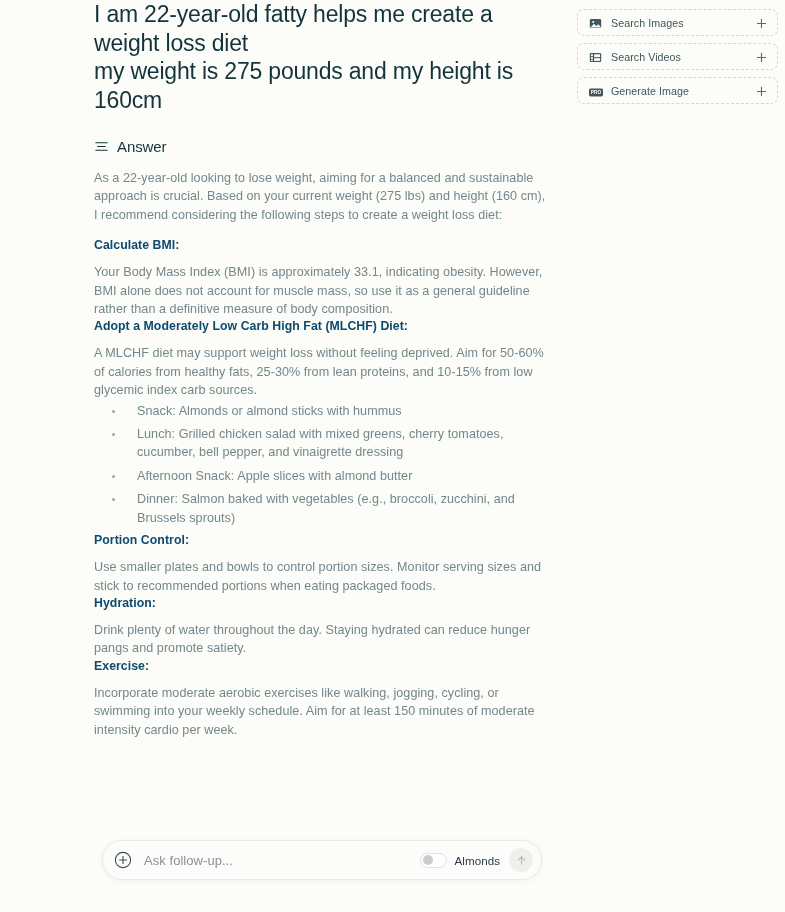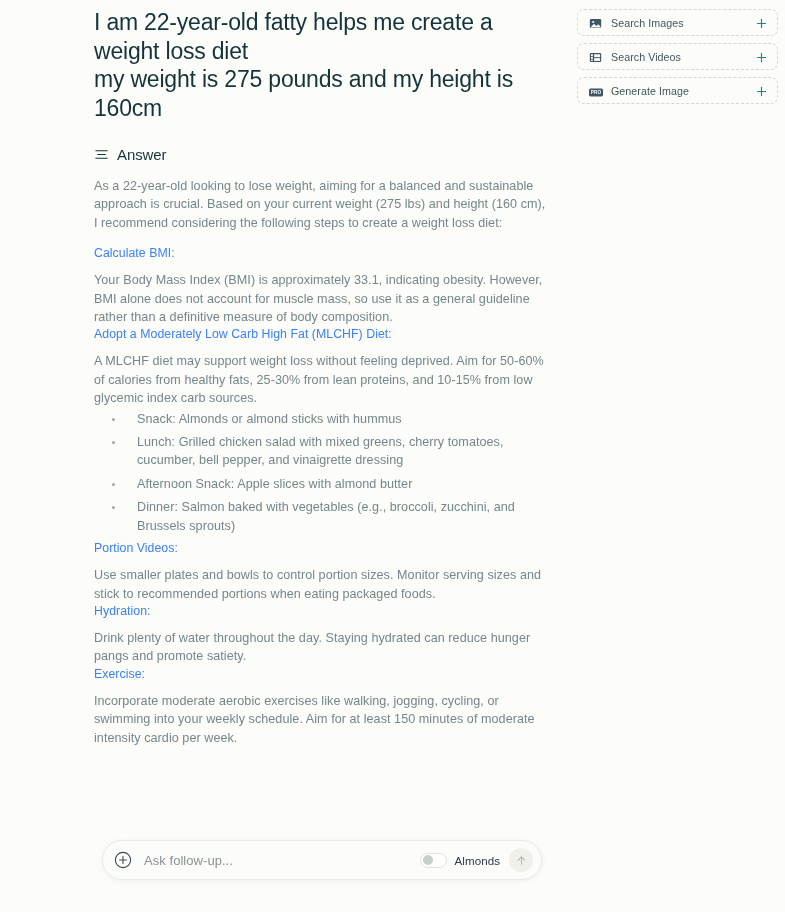--- a/index.html
+++ b/index.html
@@ -16,21 +16,21 @@
     position: relative;
     width: 785px;
     height: 912px;
     background: #FCFCF9;
   }
 
   
   .main-col {
     position: absolute;
     left: 94px;
-    top: 8px;
+    top: 0;
     width: 452px;
   }
 
   .query-title {
     font-size: 23px;
     line-height: 28.5px;
     color: #13343B;
     font-weight: 400;
     letter-spacing: -0.2px;
     padding-top: 0px;
@@ -60,22 +60,22 @@
     font-size: 12.6px;
     line-height: 18.4px;
     color: #74878C;
     margin-bottom: 13px;
     letter-spacing: 0.05px;
   }
 
   .sec-head {
     font-size: 12.3px;
     line-height: 17px;
-    color: #3b82f6;
-    font-weight: normal;
+    color: #0c4a6e;
+    font-weight: bold;
     margin-bottom: 9px;
     letter-spacing: 0.05px;
   }
 
   .sec-body {
     font-size: 12.6px;
     line-height: 18.4px;
     color: #74878C;
     letter-spacing: 0.05px;
   }
@@ -239,21 +239,21 @@
     <div class="sec-head">Adopt a Moderately Low Carb High Fat (MLCHF) Diet:</div>
     <div class="sec-body">A MLCHF diet may support weight loss without feeling deprived. Aim for 50-60% of calories from healthy fats, 25-30% from lean proteins, and 10-15% from low glycemic index carb sources.</div>
 
     <ul class="menu-list">
       <li>Snack: Almonds or almond sticks with hummus</li>
       <li>Lunch: Grilled chicken salad with mixed greens, cherry tomatoes, cucumber, bell pepper, and vinaigrette dressing</li>
       <li>Afternoon Snack: Apple slices with almond butter</li>
       <li>Dinner: Salmon baked with vegetables (e.g., broccoli, zucchini, and Brussels sprouts)</li>
     </ul>
 
-    <div class="sec-head">Portion Videos:</div>
+    <div class="sec-head">Portion Control:</div>
     <div class="sec-body">Use smaller plates and bowls to control portion sizes. Monitor serving sizes and stick to recommended portions when eating packaged foods.</div>
 
     <div class="sec-head">Hydration:</div>
     <div class="sec-body">Drink plenty of water throughout the day. Staying hydrated can reduce hunger pangs and promote satiety.</div>
 
     <div class="sec-head">Exercise:</div>
     <div class="sec-body">Incorporate moderate aerobic exercises like walking, jogging, cycling, or swimming into your weekly schedule. Aim for at least 150 minutes of moderate intensity cardio per week.</div>
 
   </div>
 

